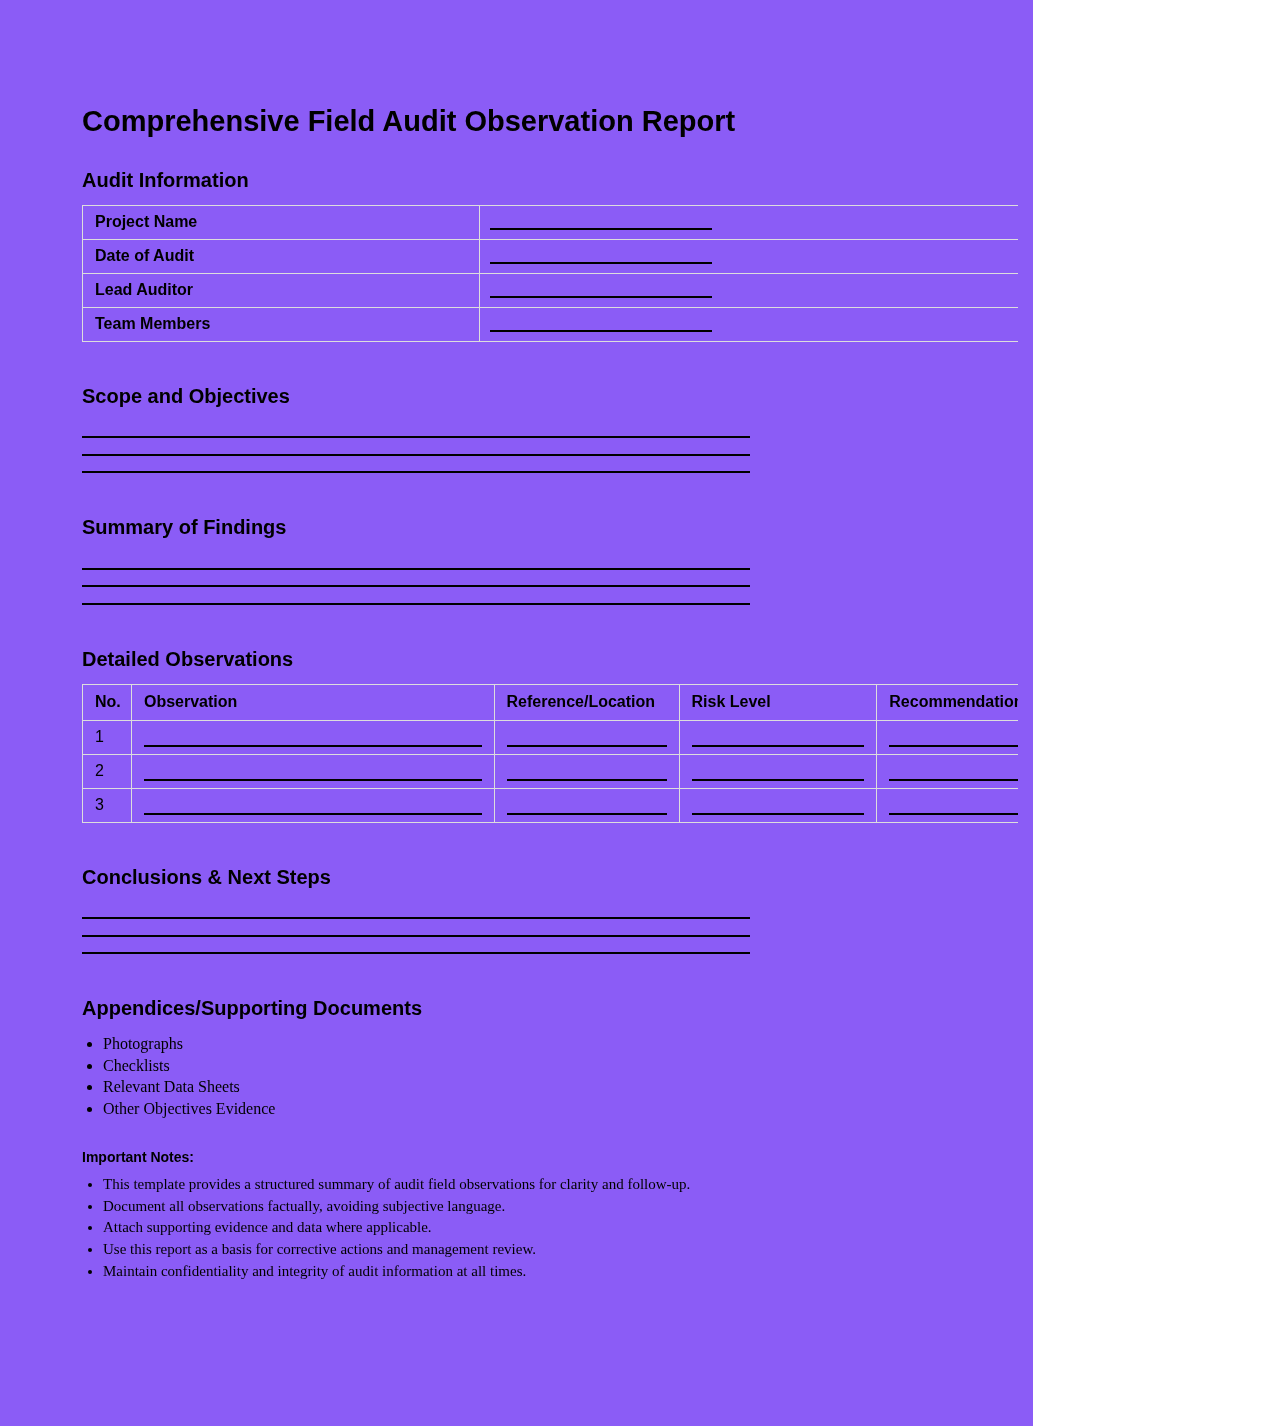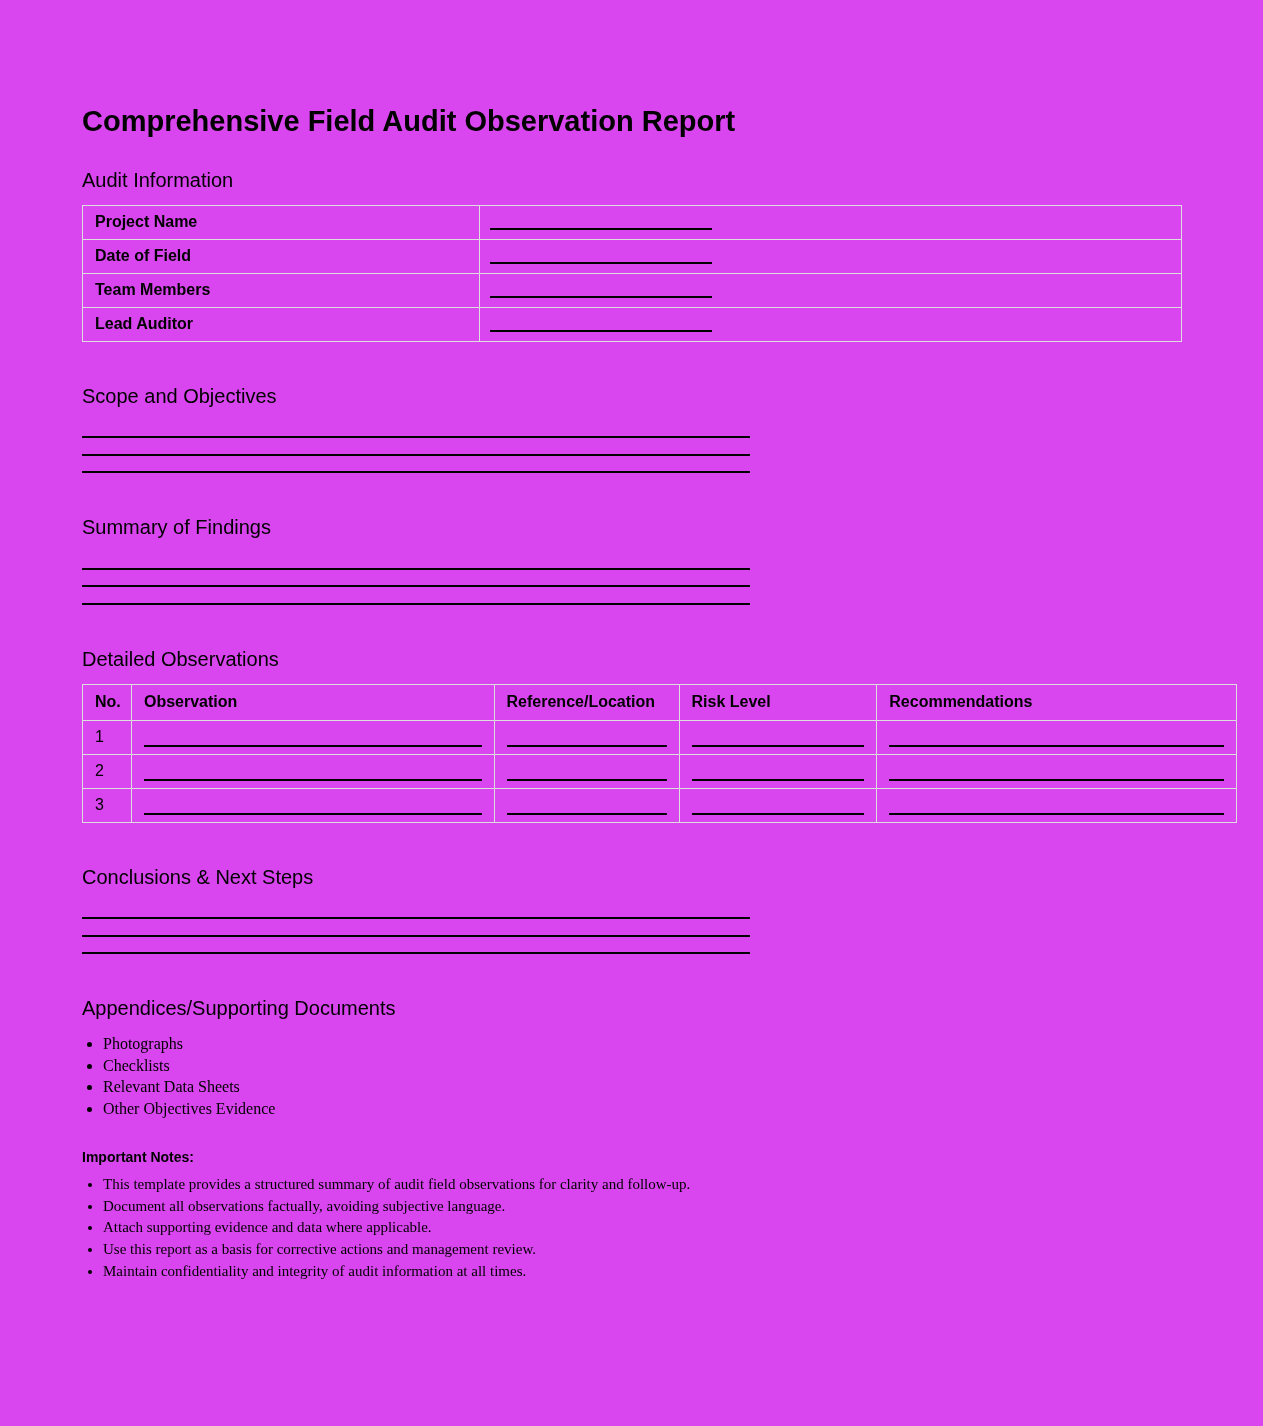--- a/index.html
+++ b/index.html
@@ -3,40 +3,40 @@
 <meta charset="utf-8">
 <style>
   * { box-sizing: border-box; }
   html, body { margin: 0; padding: 0; background: #ffffff; }
   body {
     font-family: "Liberation Sans", "DejaVu Sans", sans-serif;
     color: #000000;
     width: 1263px;
   }
   .page {
-    width: 1263px;
+    width: 1033px;
     height: 1426px;
     padding: 104px 15px 0 82px;
     overflow: hidden;
-    background: #d946ef;
+    background: #8b5cf6;
   }
   .doc {
     height: 1200px;      
     overflow: hidden;
   }
   h1 {
     font-size: 29px;
     font-weight: bold;
     margin: 0;
     line-height: 1.2;
     letter-spacing: 0;
   }
   h2 {
     font-size: 20px;
-    font-weight: normal;
+    font-weight: bold;
     margin: 43px 0 13px 0;
     line-height: 1.15;
   }
   h2.first { margin-top: 30px; }
   h3 {
     font-size: 14px;
     font-weight: bold;
     margin: 28px 0 8px 0;
     line-height: 1.3;
   }
@@ -109,33 +109,33 @@
     <h2 class="first">Audit Information</h2>
     <table class="info-table">
       <tbody>
         <tr>
           <td class="label-cell">Project Name</td>
           <td class="value-cell">
               <div class="blank blank-short"></div>
             </td>
         </tr>
         <tr>
-          <td class="label-cell">Date of Field</td>
+          <td class="label-cell">Date of Audit</td>
+          <td class="value-cell">
+              <div class="blank blank-short"></div>
+            </td>
+        </tr>
+        <tr>
+          <td class="label-cell">Lead Auditor</td>
           <td class="value-cell">
               <div class="blank blank-short"></div>
             </td>
         </tr>
         <tr>
           <td class="label-cell">Team Members</td>
-          <td class="value-cell">
-              <div class="blank blank-short"></div>
-            </td>
-        </tr>
-        <tr>
-          <td class="label-cell">Lead Auditor</td>
           <td class="value-cell">
               <div class="blank blank-short"></div>
             </td>
         </tr>
       </tbody>
     </table>
 
     <h2>Scope and Objectives</h2>
     <div class="lines">
       <div class="bl"></div>

